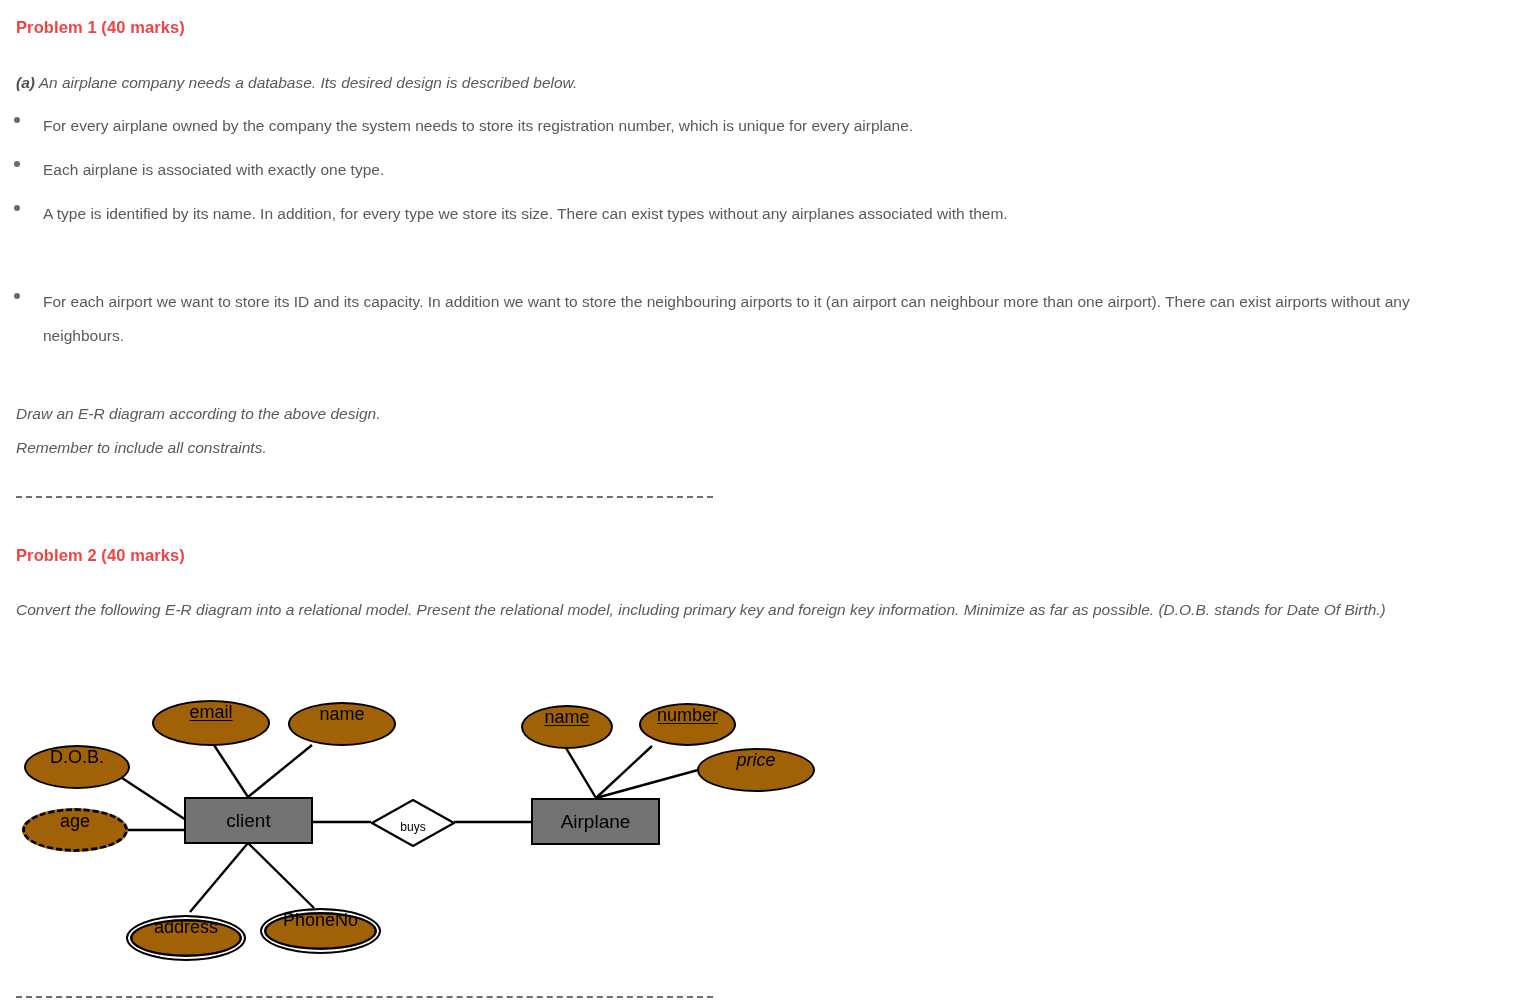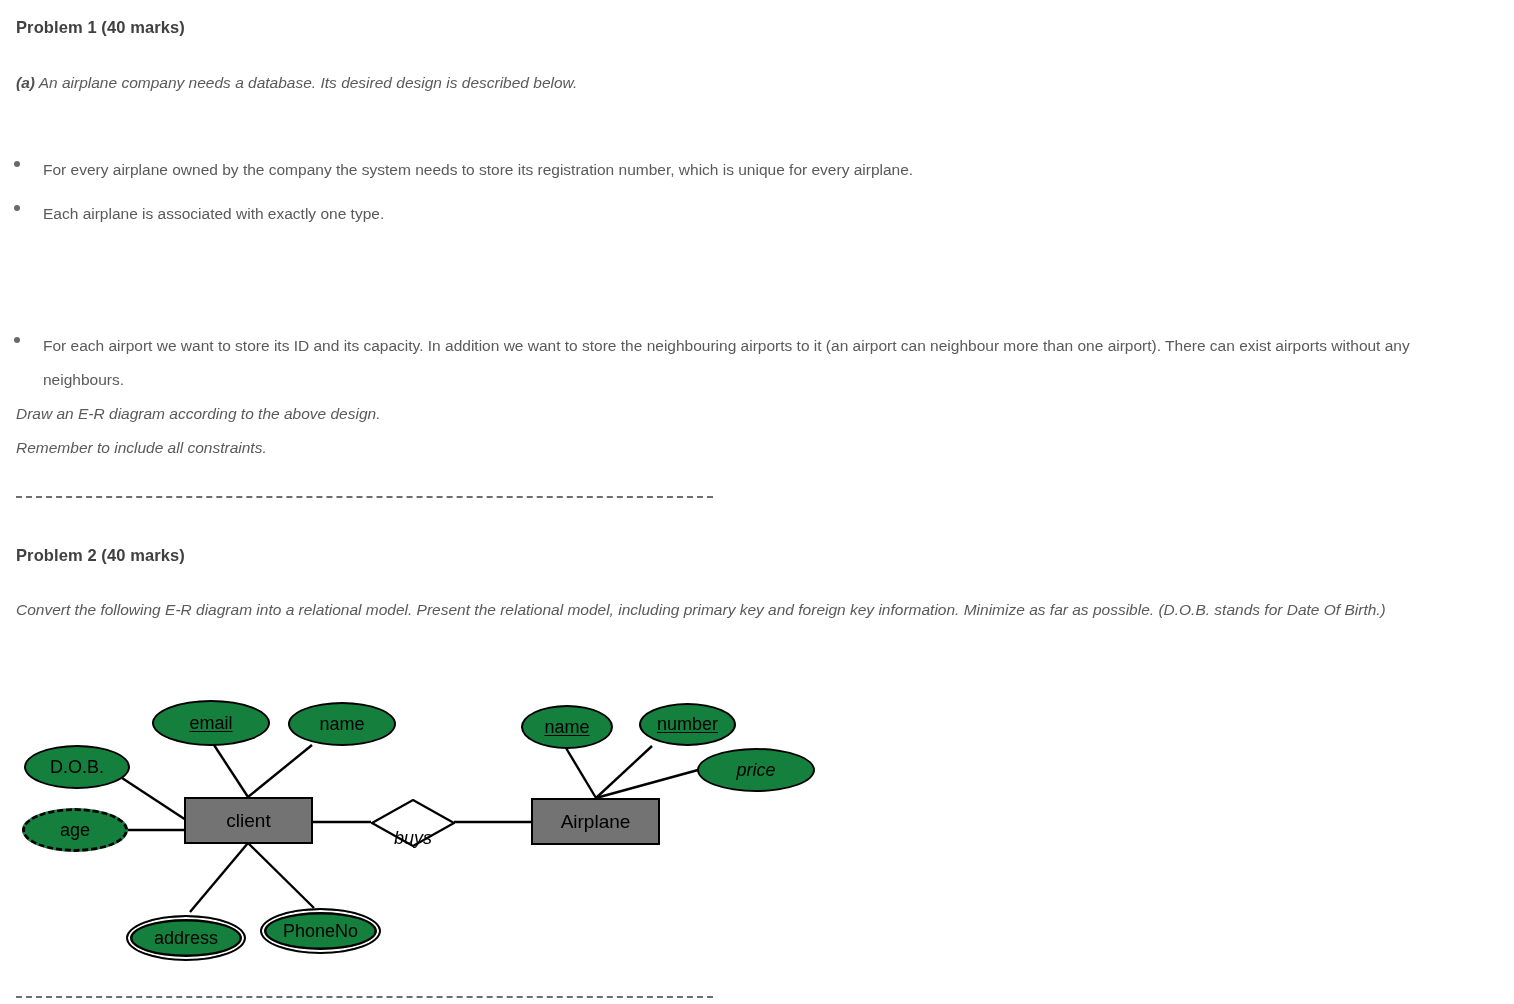--- a/index.html
+++ b/index.html
@@ -20,41 +20,40 @@
     position: absolute;
     left: 0; top: 0;
     width: 1514px;
     height: 1004px;
   }
 
   .heading {
     position: absolute;
     font-size: 16.5px;
     font-weight: bold;
-    color: #404040;
+    color: #ef4444;
     letter-spacing: 0.1px;
     white-space: nowrap;
   }
 
   .para {
     position: absolute;
     font-size: 15.5px;
     color: #5a5a5a;
     line-height: 34px;
     font-style: italic;
   }
 
   .para b { color: #4f4f4f; font-weight: bold; }
 
   .bullet-row {
     position: absolute;
     font-size: 15.5px;
     color: #5a5a5a;
     line-height: 34px;
-    margin-top: 44px;
   }
   .bullet-dot {
     position: absolute;
     left: 14px;
     top: 8px;
     width: 6px;
     height: 6px;
     border-radius: 50%;
     background: #6a6a6a;
   }
@@ -88,50 +87,49 @@
     font-size: 19px;
     color: #000;
     box-sizing: border-box;
     z-index: 4;
   }
 
   .attr {
     position: absolute;
     border: 2.5px solid #000;
     border-radius: 50%;
-    background: #15803d;
+    background: #a16207;
     display: flex;
-    align-items: center;
+    align-items: flex-start;
     justify-content: center;
     font-size: 18px;
     color: #000;
     box-sizing: border-box;
     z-index: 4;
   }
   .attr.key > span { text-decoration: underline; text-underline-offset: 2px; }
   .attr.derived { border-style: dashed; border-width: 3px; }
   .attr.multi {
     border-width: 2px;
     box-shadow: inset 0 0 0 2px #fff, inset 0 0 0 4.5px #000;
   }
 
   .diamond {
     position: absolute;
     z-index: 4;
   }
   .diamond .dlabel {
     position: absolute;
-    left: 0; top: 15px;
+    left: 0; top: 4px;
     width: 100%; height: 100%;
     display: flex;
     align-items: center;
     justify-content: center;
-    font-size: 18px;
+    font-size: 12px;
     color: #000;
-    font-style: italic;
   }
 
   .edges {
     position: absolute;
     left: 0; top: 0;
     width: 900px;
     height: 330px;
     z-index: 1;
     pointer-events: none;
   }
@@ -148,20 +146,24 @@
   <div class="bullet-row" style="left:0px; top:109px; width:1500px;">
     <span class="bullet-dot"></span>
     <span class="bullet-text">For every airplane owned by the company the system needs to store its registration number, which is unique for every airplane.</span>
   </div>
 
   <div class="bullet-row" style="left:0px; top:153px; width:1500px;">
     <span class="bullet-dot"></span>
     <span class="bullet-text">Each airplane is associated with exactly one type.</span>
   </div>
 
+  <div class="bullet-row" style="left:0px; top:197px; width:1500px;">
+    <span class="bullet-dot"></span>
+    <span class="bullet-text">A type is identified by its name. In addition, for every type we store its size. There can exist types without any airplanes associated with them.</span>
+  </div>
 
 
   <div class="bullet-row" style="left:0px; top:285px; width:1490px;">
     <span class="bullet-dot"></span>
     <span class="bullet-text">For each airport we want to store its ID and its capacity. In addition we want to store the neighbouring airports to it (an airport can neighbour more than one airport). There can exist airports without any neighbours.</span>
   </div>
 
   <div class="para" style="left:16px; top:397px;">Draw an E-R diagram according to the above design.</div>
 
   <div class="para" style="left:16px; top:431px;text-align:center;">Remember to include all constraints.</div>

